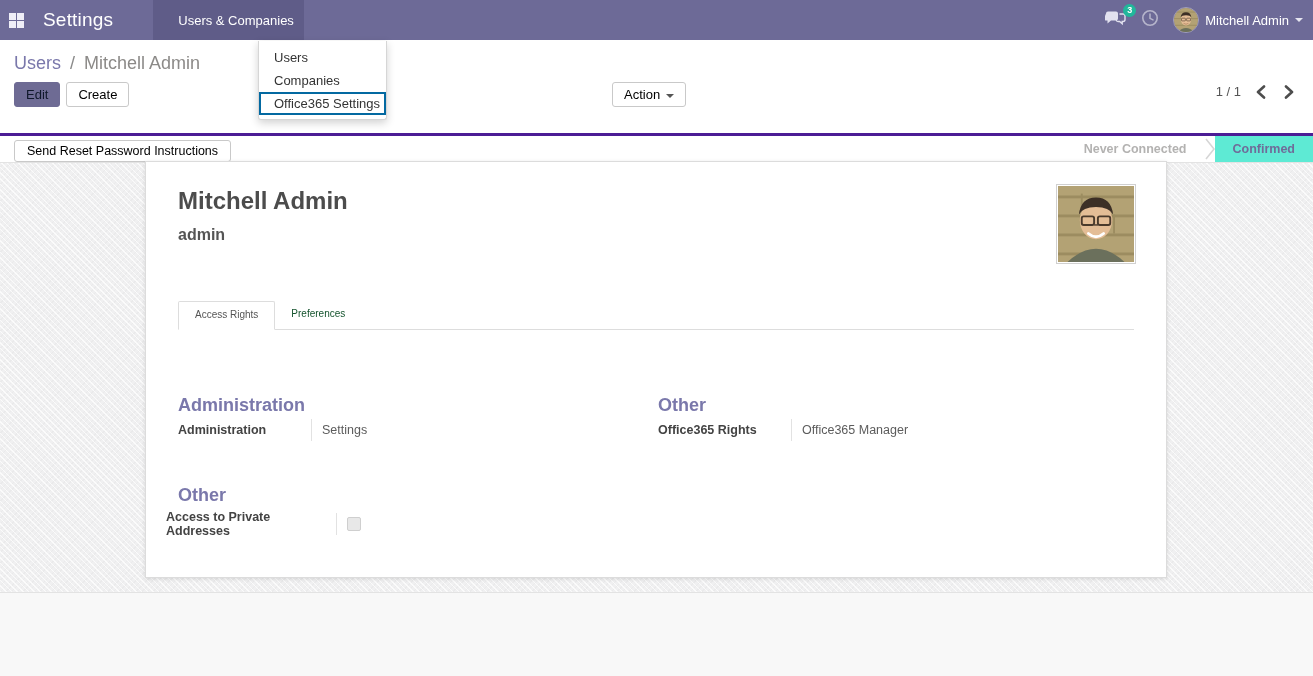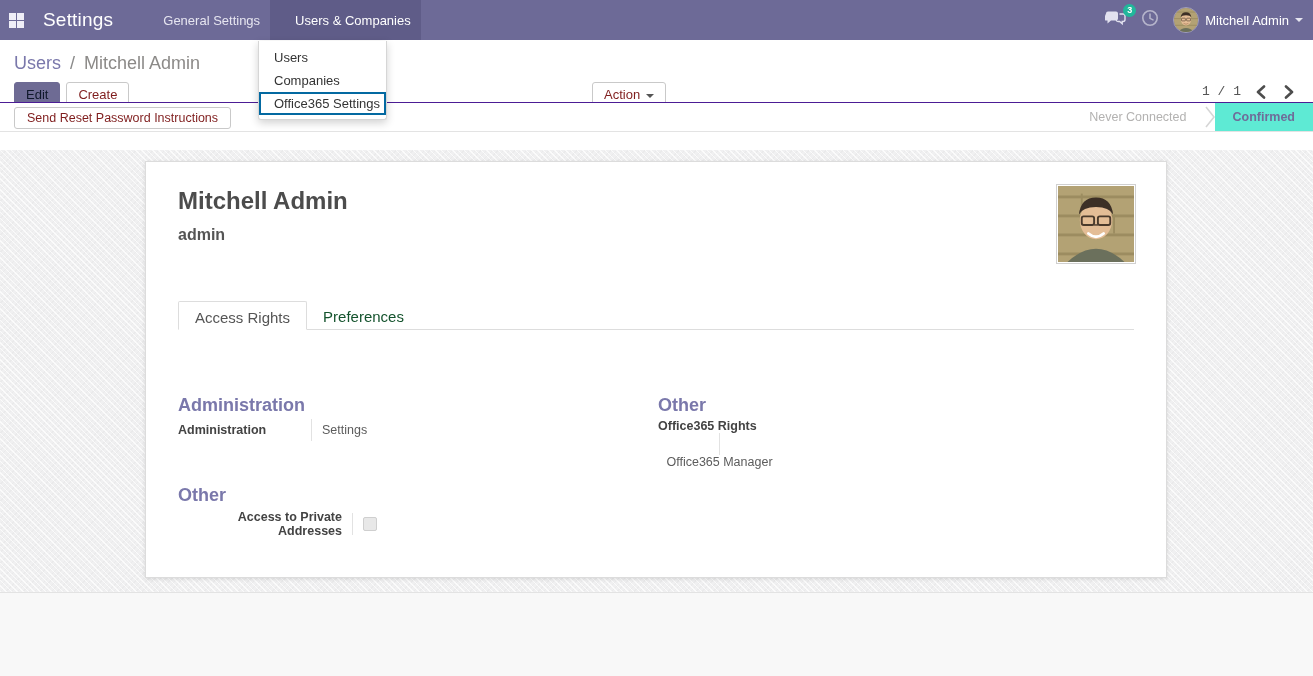--- a/index.html
+++ b/index.html
@@ -28,92 +28,91 @@
   .dropdown-item { font-size:13px; color:#333; padding:4px 15px; cursor:pointer; white-space:nowrap; }
   .dropdown-item.highlighted { border:2px solid #0369a1; padding:2px 13px; }
 
   
   .control-panel { position:absolute; top:40px; left:0; width:100%; height:79px; background:#fff;padding-left:16px; }
   .breadcrumb { position:absolute; top:13px; left:14px; font-size:18px; }
   .breadcrumb .bc-link { color:#7a78ab; cursor:pointer; }
   .breadcrumb .bc-sep { color:#8a8a8a; margin:0 4px; }
   .breadcrumb .bc-current { color:#8c8a88; }
   .btn-row { position:absolute; top:42px; left:14px; display:flex; gap:6px; }
-  .btn { font-size:13px; padding:4px 11px; border-radius:3px; border:1px solid #c9c9c9; background:#fff; color:#7f1d1d; cursor:pointer; font-family:"Liberation Sans",sans-serif; }
+  .btn { font-size:13px; padding:4px 11px; border-radius:3px; border:1px solid #c9c9c9; background:#fff; color:#000000; cursor:pointer; font-family:"Liberation Sans",sans-serif; }
   .btn.primary { background:#6e6b94; border-color:#6e6b94; color:#0f172a; }
-  .action-wrap { position:absolute; top:42px; left:592px; }
+  .action-wrap { position:absolute; top:42px; left:612px; }
   .btn .a-caret { display:inline-block; width:0; height:0; border-left:4px solid transparent; border-right:4px solid transparent; border-top:4px solid #555; margin-left:6px; vertical-align:middle; }
   .pager { position:absolute; top:44px; right:18px; display:flex; align-items:center; gap:14px; }
-  .pager-value { font-size:13px; color:#555; cursor:pointer;font-family:Liberation Mono, monospace; }
+  .pager-value { font-size:13px; color:#555; cursor:pointer; }
   .pager-nav { display:flex; gap:18px; }
   .pager-chevron { cursor:pointer; display:flex; align-items:center; }
 
   
-  .statusbar { position:absolute; top:102px; left:0; width:100%; height:30px; background:#fff; border-top:1px solid #4c1d95; border-bottom:1px solid #e3e3e3; }
+  .statusbar { position:absolute; top:133px; left:0; width:100%; height:30px; background:#fff; border-top:3px solid #4c1d95; border-bottom:1px solid #e3e3e3; }
   .reset-btn { position:absolute; top:4px; left:14px; font-size:12.5px; padding:3px 12px; }
   .states { position:absolute; right:0; top:0; height:100%; display:flex; align-items:stretch; }
   .state { display:flex; align-items:center; padding:0 18px; font-size:12.5px; cursor:pointer; }
-  .state.inactive { color:#b3b2b1; font-weight:400; }
+  .state.inactive { color:#b3b2b1; font-weight:700; }
   .state.active { color:#6f6c99; font-weight:bold; background:#5eead4; }
   .state-arrow { display:flex; align-items:center; }
 
   
   .form-bg { position:absolute; top:150px; left:0; width:100%; height:442px;
     background-color:#f0f0f1;
     background-image:
       repeating-linear-gradient(45deg, rgba(255,255,255,.75) 0 1px, transparent 1px 4px),
       repeating-linear-gradient(-45deg, rgba(0,0,0,.025) 0 1px, transparent 1px 4px);
   }
   .footer-bg { position:absolute; top:592px; left:0; width:100%; height:84px; background:#f8f8f8; border-top:1px solid #e3e3e3; }
 
   
   .sheet { position:absolute; top:161px; left:145px; width:1022px; height:417px; background:#fff; border:1px solid #dcdcdc; box-shadow:0 1px 4px rgba(0,0,0,.12); z-index:10; }
   .sheet-title { position:absolute; top:25px; left:32px; font-size:24px; font-weight:bold; color:#4c4c4c; }
   .sheet-login { position:absolute; top:64px; left:32px; font-size:16px; font-weight:bold; color:#555; }
   .sheet-avatar { position:absolute; top:22px; right:30px; width:80px; height:80px; border:1px solid #d0d0d0; background:#fff; padding:1px; }
   .sheet-avatar svg { display:block; width:100%; height:100%; }
 
   .tabs { position:absolute; top:139px; left:32px; right:32px; border-bottom:1px solid #ddd; display:flex; height:29px; }
-  .tab { font-size:15px; padding:7px 16px 6px; cursor:pointer; margin-bottom:-1px; }
+  .tab { font-size:10px; padding:7px 16px 6px; cursor:pointer; margin-bottom:-1px; }
   .tab.active { color:#555; background:#fff; border:1px solid #ddd; border-bottom:1px solid #fff; border-radius:2px 2px 0 0; }
   .tab.inactive { color:#14532d; }
 
   .section-heading { position:absolute; font-size:18px; font-weight:bold; color:#7a78ab; }
   .field-row { position:absolute; display:flex; align-items:center; }
   .field-label { font-size:12.5px; font-weight:bold; color:#434343; }
   .field-sep { width:1px; height:22px; background:#e2e2e2; margin:0 10px; }
   .field-value { font-size:12.5px; color:#5c5c5c; }
   .checkbox { width:14px; height:14px; background:#e8e8e8; border:1px solid #cfcfcf; border-radius:2px; }
 
   .h-admin  { top:233px; left:32px; }
   .r-admin  { top:257px; left:32px; }  .r-admin .field-label { width:123px; }
   .h-other-right { top:233px; left:512px; }
-  .r-office { top:257px; left:512px;flex-direction:column; } .r-office .field-label { width:123px; }
+  .r-office { top:257px; left:512px; } .r-office .field-label { width:123px; }
   .h-other-left { top:323px; left:32px; }
-  .r-private { top:348px; left:36px;text-align:right; } .r-private .field-label { width:160px; }
+  .r-private { top:348px; left:20px; } .r-private .field-label { width:160px; }
 </style>
 </head>
 <body>
 
 <div id="screen">
 
   <div class="form-bg"></div>
   <div class="footer-bg"></div>
 
   <div class="navbar">
     <div class="nav-left">
       <div class="apps-icon">
         <span></span>
           <span></span>
           <span></span>
           <span></span>
       </div>
       <div class="brand">Settings</div>
       <div class="nav-menu">
-        <div class="nav-item">General Settings</div>
         <div class="nav-item active">Users &amp; Companies</div>
       </div>
     </div>
     <div class="nav-right">
       <div class="icon-btn">
         <span>
           <svg width="22" height="17" viewBox="0 0 22 17">
             <path d="M1 3.5 q0-2 2-2 h8 q2 0 2 2 v5 q0 2 -2 2 h-5 l-3.5 3 v-3 h-1.5 q-2 0 -2 -2 z" fill="#e2e1ef"></path>
             <path d="M14.5 4 h3.5 q2 0 2 2 v3.5 q0 2 -2 2 h-.8 v2.3 l-2.6-2.3 h-1.6 q-1.6 0-1.8-1.5" fill="none" stroke="#e2e1ef" stroke-width="1.4"></path>
           </svg>

